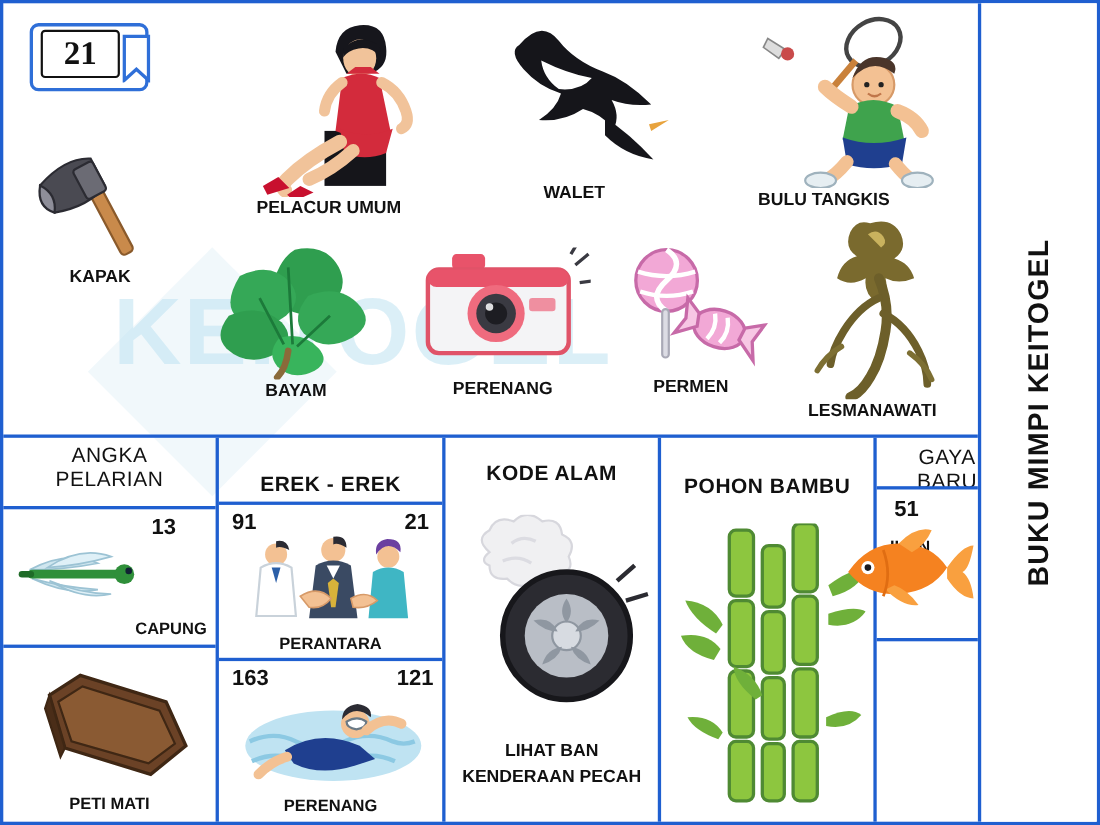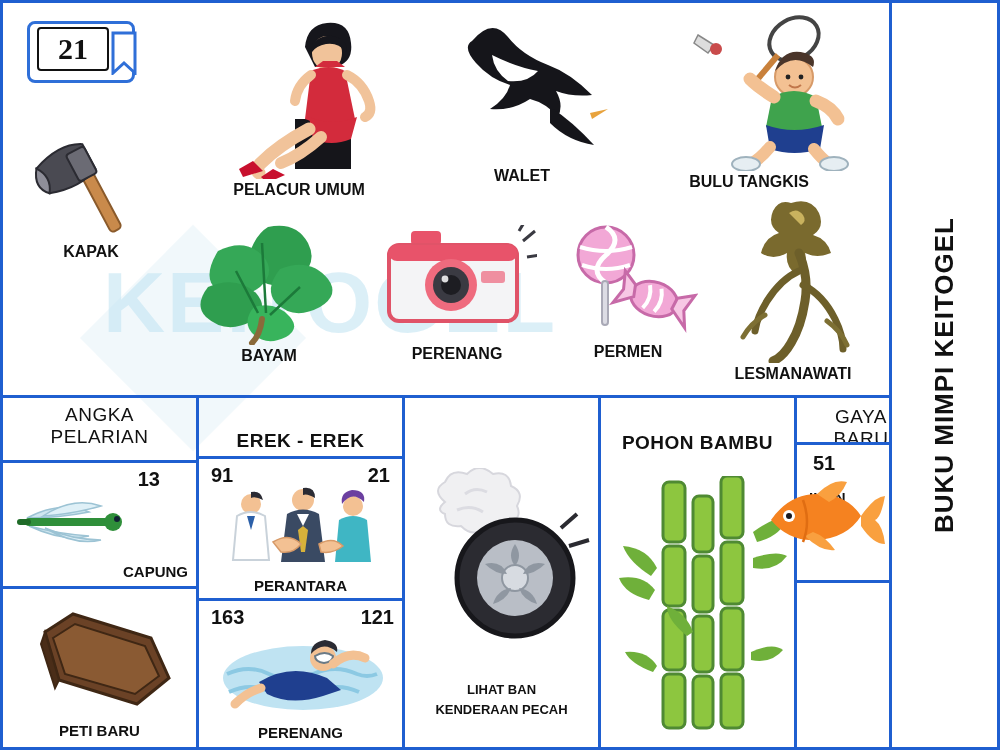--- a/index.html
+++ b/index.html
@@ -278,21 +278,21 @@
       </div>
 
       <div class="hr-blue" style="position:absolute;left:0;right:0;top:188px;"></div>
 
       <div class="cell" style="position:absolute;left:0;right:0;top:192px;bottom:0;">
         <svg class="art" style="position:absolute;left:16px;top:14px;" width="164" height="116" viewBox="0 0 164 116">
           <path d="M26 28 L54 10 L132 34 L150 74 L118 100 L40 76 Z" fill="#6b4226" stroke="#3f2714" stroke-width="3"></path>
           <path d="M34 34 L56 20 L126 42 L140 72 L116 90 L46 70 Z" fill="#8a5a33" stroke="#3f2714" stroke-width="2"></path>
           <path d="M26 28 L22 40 L36 84 L40 76 Z" fill="#4a2d18" stroke="#3f2714" stroke-width="2"></path>
         </svg>
-        <div class="label" style="position:absolute;left:0;right:0;bottom:8px;">PETI BARU</div>
+        <div class="label" style="position:absolute;left:0;right:0;bottom:8px;">PETI MATI</div>
       </div>
     </div>
 
     <div class="col c2">
       <div class="col-head bold" style="padding-top:32px;">EREK - EREK</div>
       <div class="hr-blue" style="position:absolute;left:0;right:0;top:58px;"></div>
 
       <div class="cell" style="position:absolute;left:0;right:0;top:62px;height:138px;">
         <div class="numL" style="left:12px; top:4px;">91</div>
         <div class="numR" style="right:12px; top:4px;">21</div>
@@ -333,41 +333,42 @@
           <path d="M96 24 q12 -14 26 -2 q2 -10 -12 -12 q-14 2 -14 14 z" fill="#2b2b33"></path>
           <path d="M100 26 q10 -6 18 0 q0 6 -9 7 q-9 -1 -9 -7 z" fill="#ffffff" stroke="#6a7a86" stroke-width="2"></path>
           <path d="M118 34 q16 -14 32 -6" fill="none" stroke="#f3c193" stroke-width="9" stroke-linecap="round"></path>
           <path d="M46 58 q-14 4 -26 16" fill="none" stroke="#f3c193" stroke-width="9" stroke-linecap="round"></path>
         </svg>
         <div class="label" style="position:absolute;left:0;right:0;bottom:6px;">PERENANG</div>
       </div>
     </div>
 
     <div class="col c3">
+      <div class="col-head bold" style="padding-top:22px;">KODE ALAM</div>
 
       <div class="cell" style="position:absolute;left:0;right:0;top:64px;bottom:0;">
         <svg class="art" style="position:absolute;left:6px;top:6px;" width="186" height="188" viewBox="0 0 186 188">
 
           <path d="M34 34 q-14 -12 0 -20 q6 -14 22 -8 q12 -12 26 0 q16 -4 18 12 q14 6 6 20 q6 14 -10 16 q-6 12 -22 6 q-12 10 -24 -2 q-16 2 -16 -12 q-10 -4 0 -12 z" fill="#f0f0f2" stroke="#d7d7dd" stroke-width="2"></path>
           <path d="M54 26 q10 -8 22 -2 M46 42 q14 -6 26 2" fill="none" stroke="#dcdce2" stroke-width="3"></path>
 
           <circle cx="104" cy="110" r="58" fill="#2b2b31"></circle>
           <circle cx="104" cy="110" r="38" fill="#b9bec6"></circle>
           <circle cx="104" cy="110" r="13" fill="#d7dbe1" stroke="#8f97a1" stroke-width="2"></circle>
           <g fill="#8f97a1">
             <path d="M104 76 q8 12 0 22 q-8 -10 0 -22 z"></path>
             <path d="M134 96 q-10 10 -22 10 q6 -14 22 -10 z"></path>
             <path d="M126 136 q-14 -4 -18 -16 q14 2 18 16 z"></path>
             <path d="M82 136 q4 -14 18 -16 q-4 12 -18 16 z"></path>
             <path d="M74 96 q16 -4 22 10 q-12 0 -22 -10 z"></path>
           </g>
           <circle cx="104" cy="110" r="58" fill="none" stroke="#17171b" stroke-width="5"></circle>
           <path d="M150 60 l16 -14 M158 78 l20 -6" stroke="#2b2b31" stroke-width="4" fill="none"></path>
         </svg>
-        <div class="label" style="position:absolute;left:0;right:0;bottom:28px;font-size:13px;line-height:1.5;">
+        <div class="label" style="position:absolute;left:0;right:0;bottom:28px;font-size:16px;line-height:1.5;">
           <div>LIHAT BAN</div>
           <div>KENDERAAN PECAH</div>
         </div>
       </div>
     </div>
 
     <div class="col c4">
       <div class="col-head bold" style="padding-top:34px;">POHON BAMBU</div>
       <svg class="art" style="position:absolute;left:18px;top:78px;" width="168" height="256" viewBox="0 0 168 256">
         <g stroke="#4f8a33" stroke-width="3" fill="#8dc63f">

